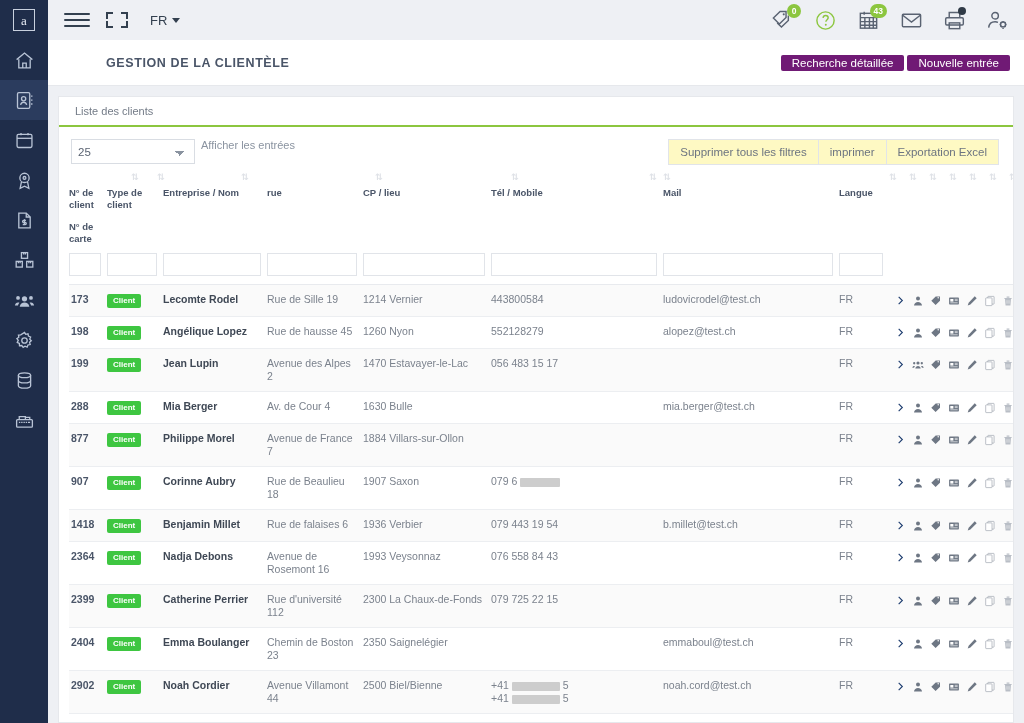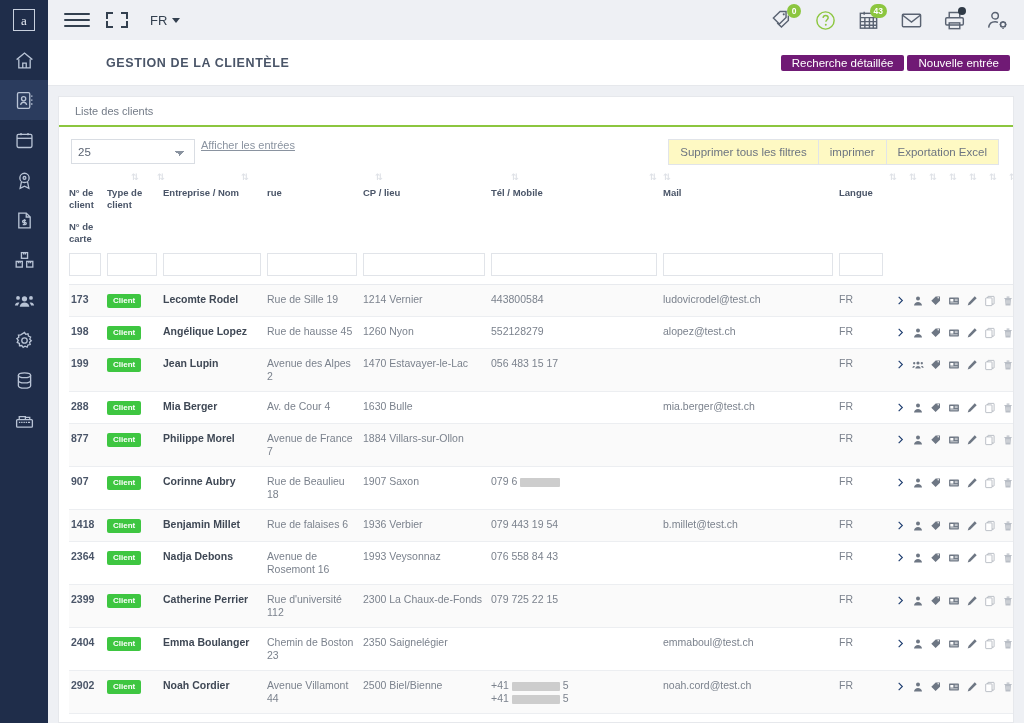--- a/index.html
+++ b/index.html
@@ -99,21 +99,21 @@
   .toolrow { display: flex; align-items: flex-start; padding: 12px 14px 6px 12px; flex: 0 0 auto; }
   .entries-sel {
     width: 124px; height: 25px; border: 1px solid #d9dde3; background: #fff;
     font-size: 11.5px; color: #5a6372; padding: 0 6px;
     font-family: "Liberation Sans", sans-serif;
     -webkit-appearance: none; appearance: none;
     background-image: linear-gradient(45deg, transparent 50%, #8a93a0 50%), linear-gradient(135deg, #8a93a0 50%, transparent 50%);
     background-position: calc(100% - 14px) 11px, calc(100% - 9px) 11px;
     background-size: 5px 5px, 5px 5px; background-repeat: no-repeat;
   }
-  .entries-lbl { font-size: 11px; color: #8a93a0; margin-left: 6px; text-decoration: underline; }
+  .entries-lbl { font-size: 11px; color: #8a93a0; margin-left: 6px; }
   .tool-spacer { flex: 1 1 auto; }
   .tbtns { display: flex; }
   .tbtn {
     border: 1px solid #e1e4e9; background: #fef9c3; color: #6c7480;
     font-size: 11.5px; padding: 6px 11px; cursor: pointer; margin-left: -1px;
     font-family: "Liberation Sans", sans-serif;
   }
 
   
   .tablebox { flex: 1 1 auto; overflow: hidden; padding: 0 10px; }

